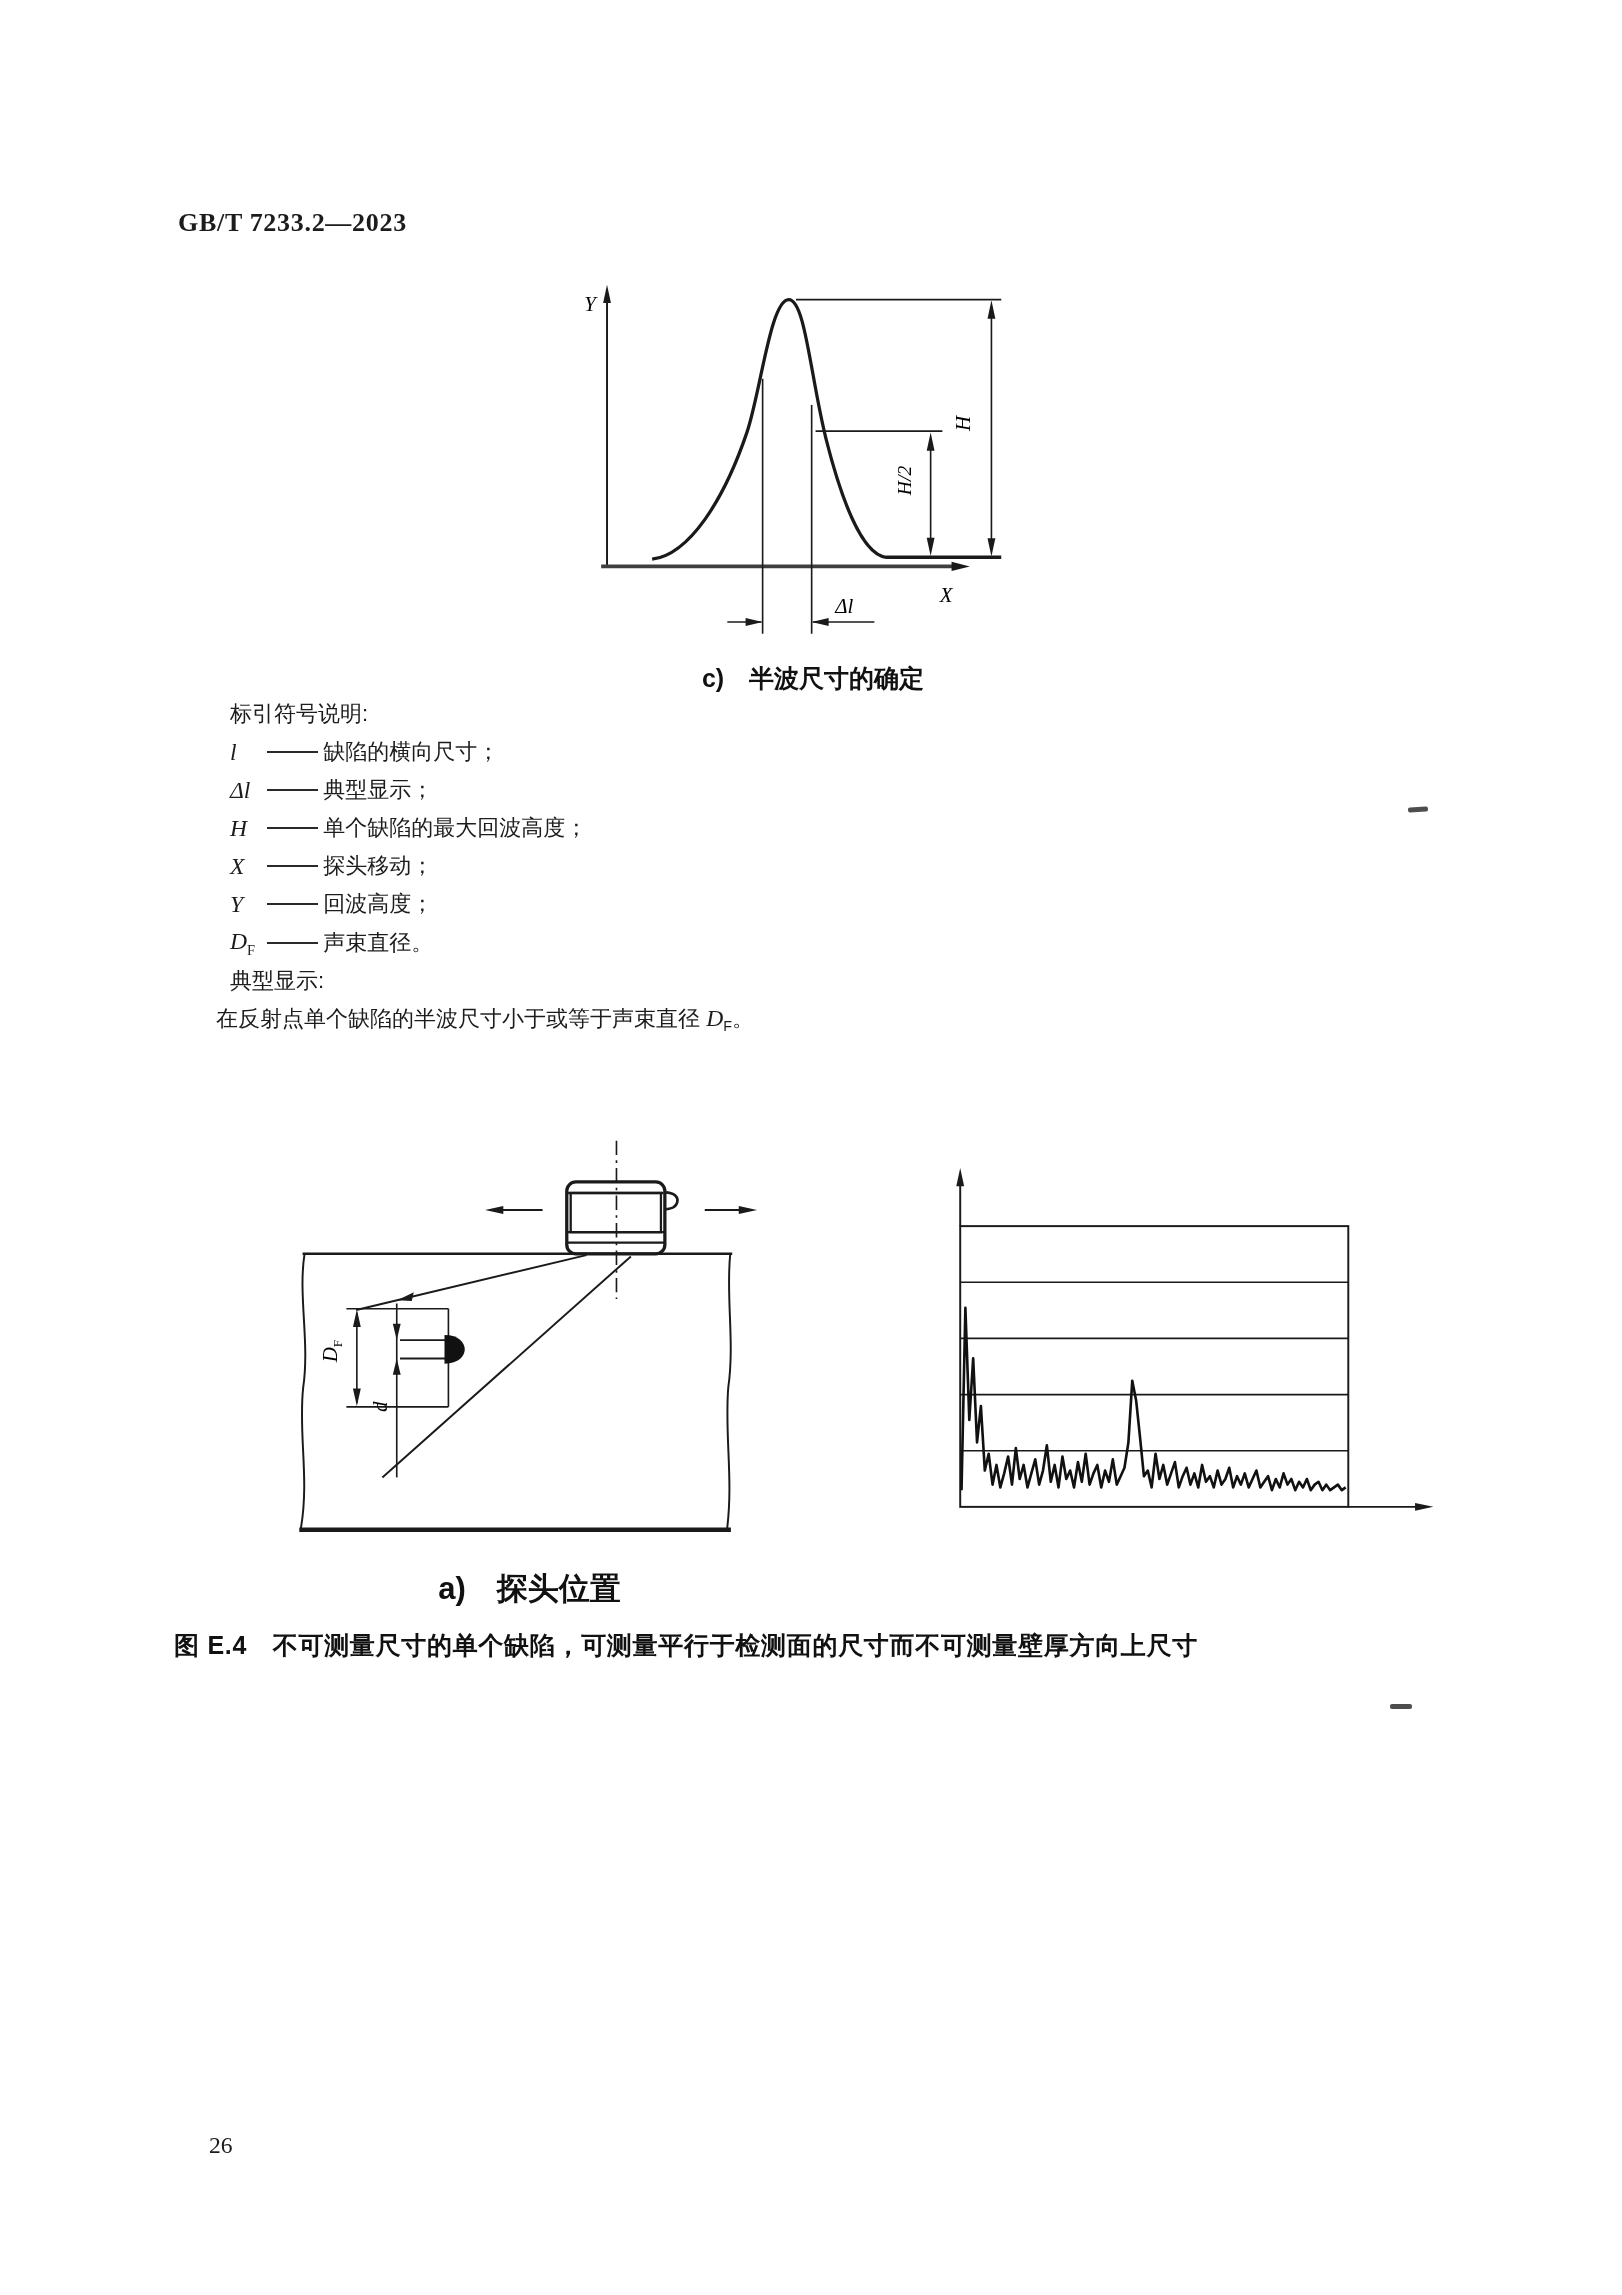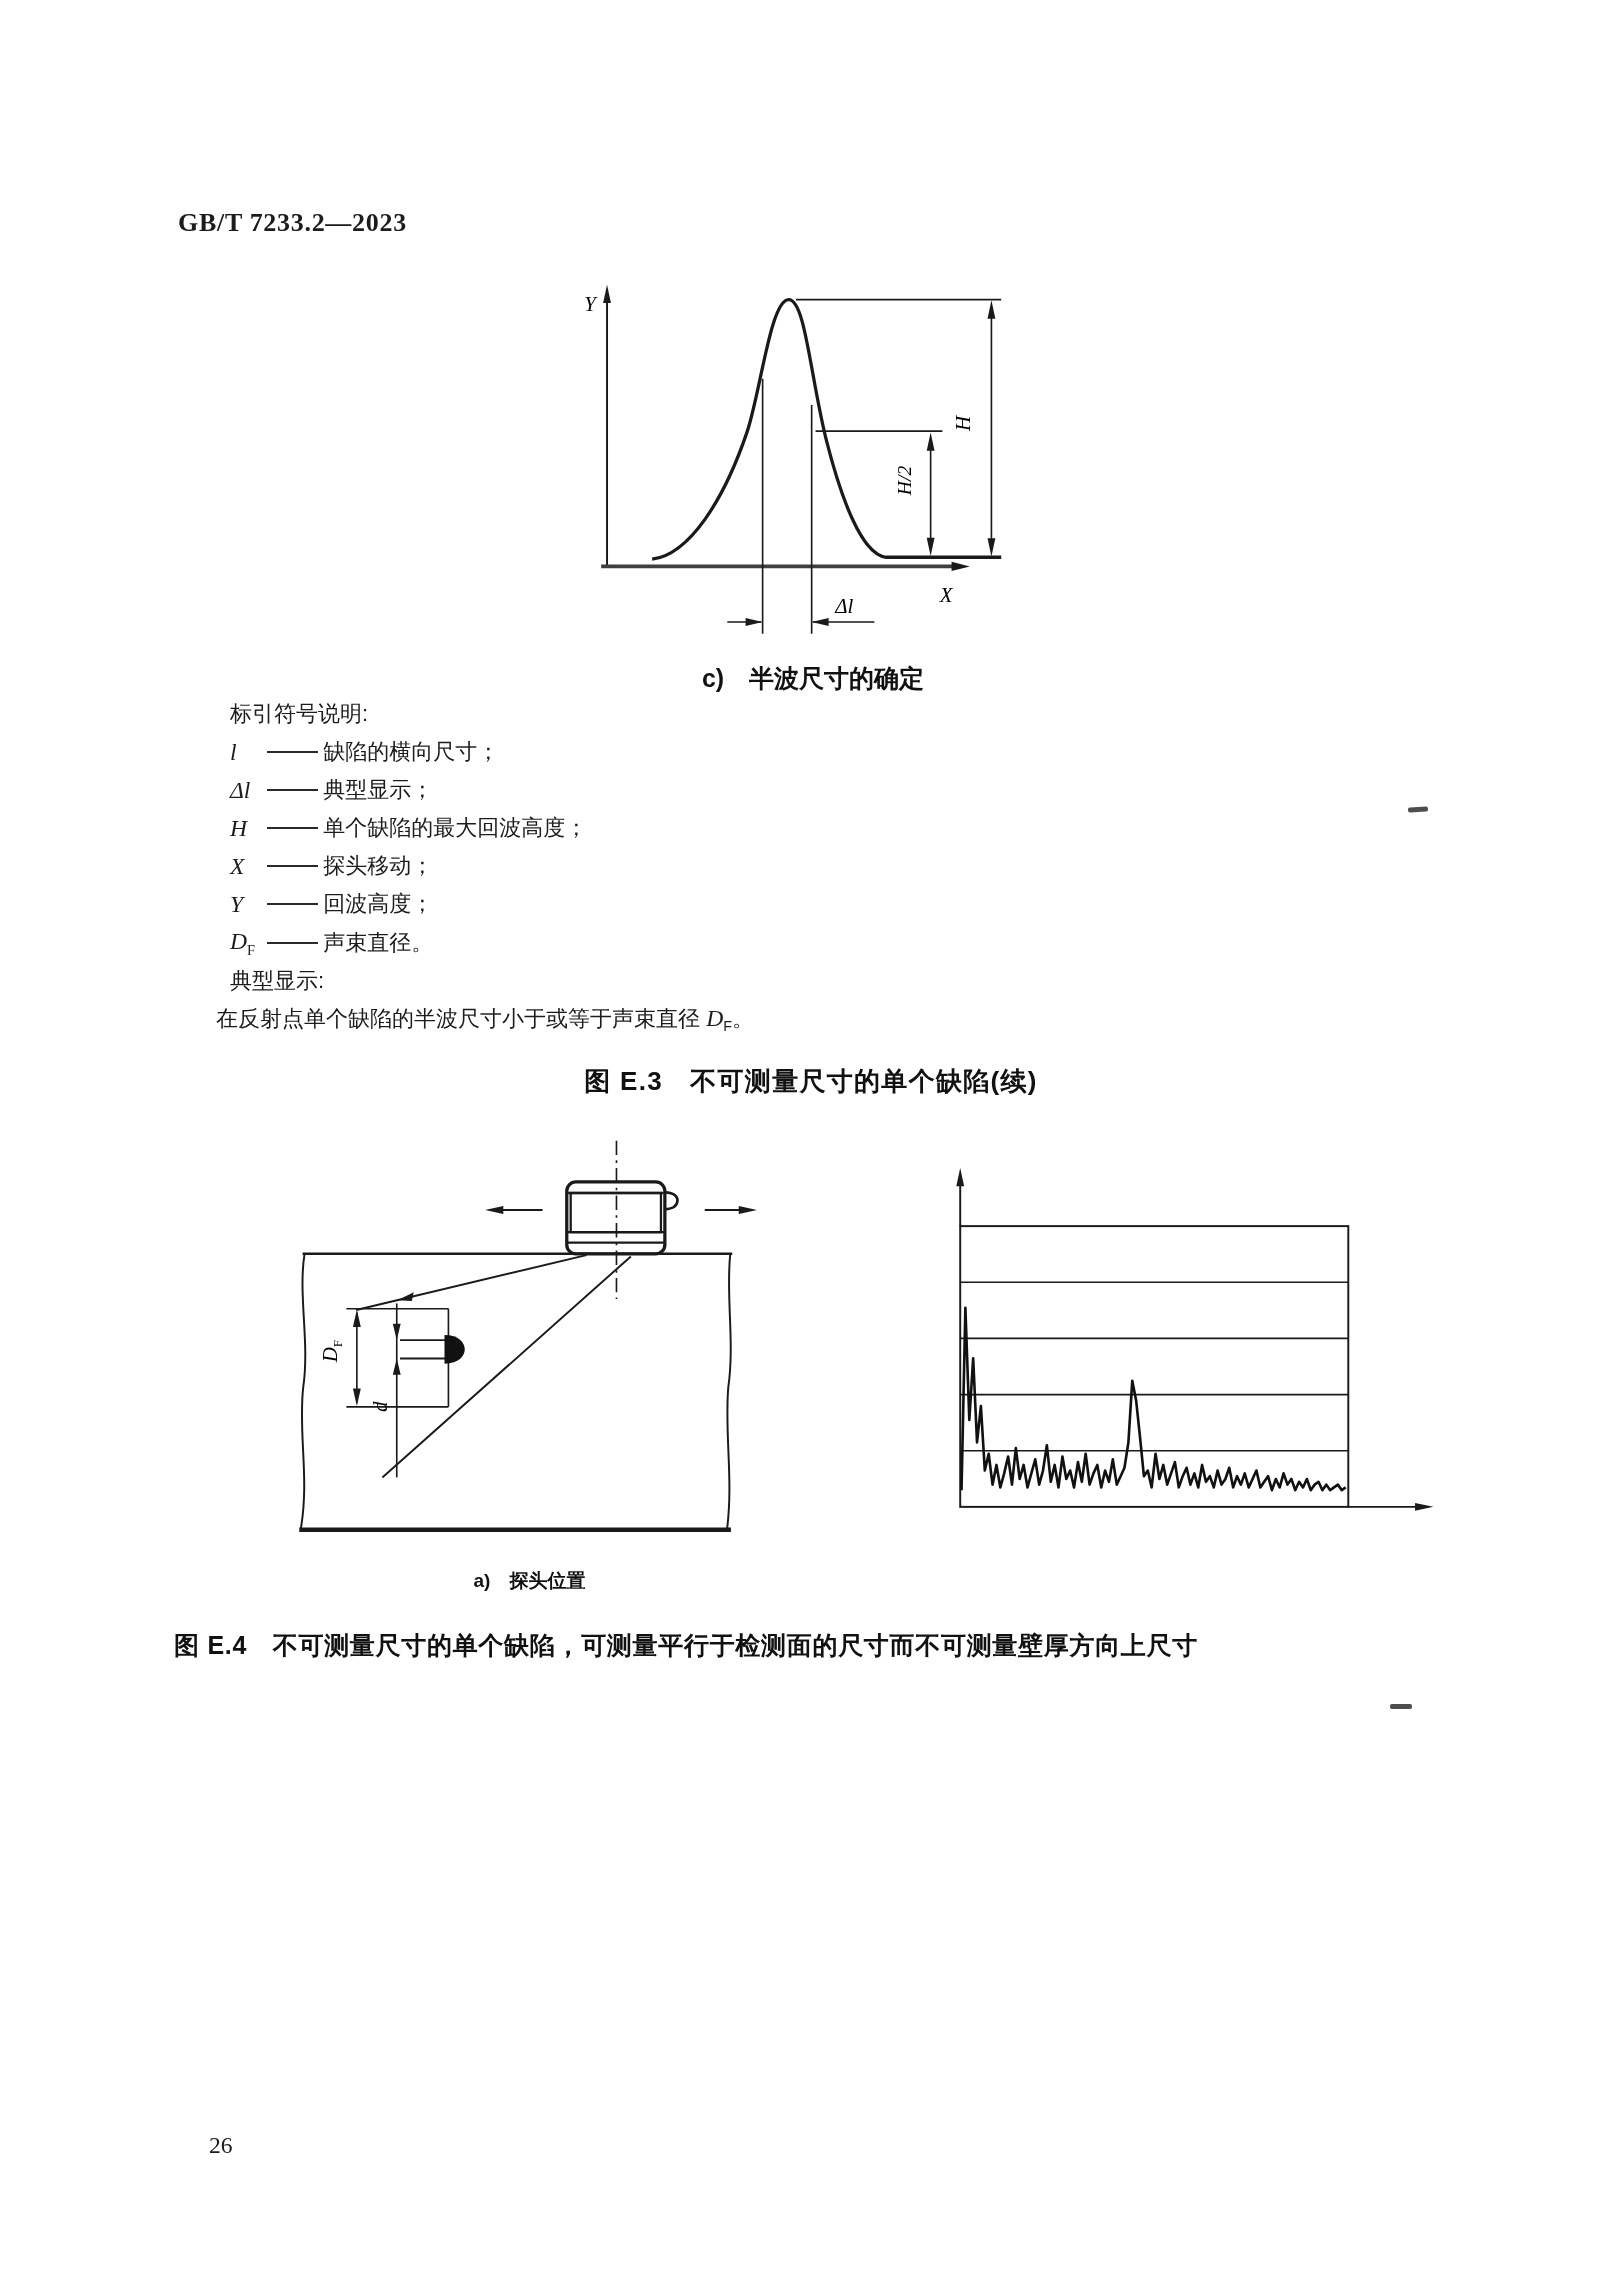--- a/index.html
+++ b/index.html
@@ -1,21 +1,21 @@
 <!DOCTYPE html>
 <html style="font-size:10.5px"><head>
 <meta charset="utf-8">
 <style>
   html,body{margin:0;padding:0;background:#e8e8e8;}
   #page{position:relative;width:1622px;height:2295px;background:#ffffff;overflow:hidden;
         font-family:"Liberation Sans",sans-serif;color:#1c1c1c;}
   .abs{position:absolute;}
   #doc-header{left:178px;top:208px;font-family:"Liberation Serif",serif;font-weight:700;
               font-size:26px;letter-spacing:0.7px;}
-  .fig-caption{font-weight:700;font-size:19px;text-align:center;color:#111;}
+  .fig-caption{font-weight:700;font-size:31px;text-align:center;color:#111;}
   #caption-c{left:594px;top:662px;width:438px;font-size:25px;}
   #caption-e3{left:0;top:1064px;width:1622px;font-size:26px;letter-spacing:1.3px;}
   #caption-a{left:281px;top:1568px;width:497px;}
   #caption-b{left:936px;top:1568px;width:517px;}
   #caption-e4{left:0;top:1629px;width:1372px;font-size:25px;letter-spacing:0.7px;}
   .lrow{position:absolute;left:230px;display:flex;align-items:center;height:30px;
         font-size:22px;white-space:nowrap;}
   .sym{display:inline-block;width:37px;font-family:"Liberation Serif",serif;
        font-style:italic;font-size:23.6px;}
   .sym sub{font-size:14.4px;font-style:normal;}
@@ -106,21 +106,20 @@
   </div>
   <div class="lrow" style="top:928px">
     <span class="sym"><i>D</i><sub>F</sub></span>
     <span class="ldash"></span>
     <span>声束直径。</span>
   </div>
 
   <div class="legend-title" style="top:966px">典型显示:</div>
   <div class="body-line" style="top:1004px"><span>在反射点单个缺陷的半波尺寸小于或等于声束直径 </span><i>D</i><sub>F</sub><span>。</span></div>
 
-  <div class="abs fig-caption" id="caption-e3">图 E.3　不可测量尺寸的单个缺陷(续)</div>
 
   <svg class="abs" id="fig-a" style="left:281px;top:1132px" width="497" height="445" viewBox="0 0 760 680">
 
     <line class="k" x1="33" y1="186" x2="690" y2="186" stroke-width="4"></line>
     <path class="k" stroke-width="3" d="M36,186 C26,250 44,320 34,390 C26,460 44,530 30,608"></path>
     <path class="k" stroke-width="3" d="M687,186 C680,250 694,320 684,390 C678,460 692,530 682,608"></path>
     <line class="k" x1="28" y1="608" x2="688" y2="608" stroke-width="7"></line>
 
     <rect class="k" x="437" y="76" width="150" height="110" rx="14" stroke-width="5"></rect>
     <line class="k" x1="439" y1="93" x2="585" y2="93" stroke-width="4"></line>

